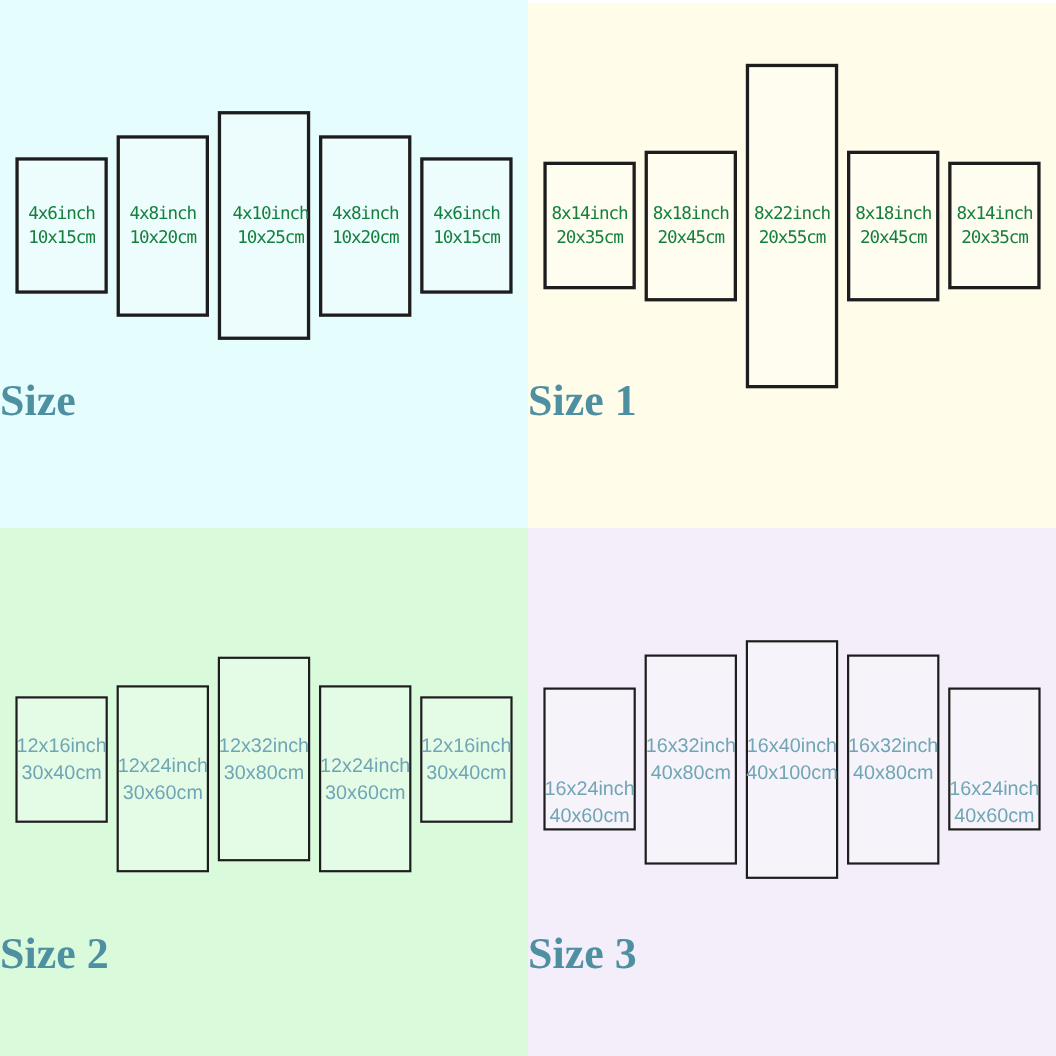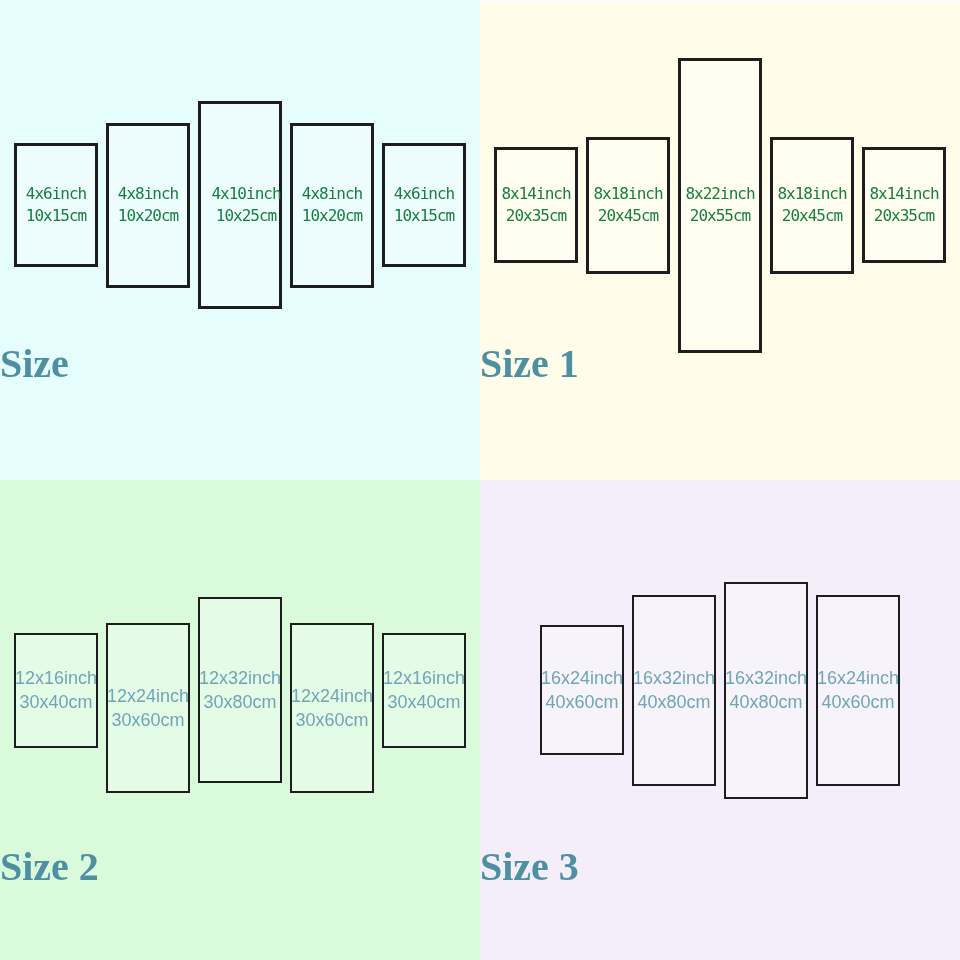--- a/index.html
+++ b/index.html
@@ -35,21 +35,21 @@
   .q1 .panel:nth-child(3)                          { height: 208px; padding-left: 12px; }
 
   .q2 .panel:nth-child(1), .q2 .panel:nth-child(5) { height: 116px; }
   .q2 .panel:nth-child(2), .q2 .panel:nth-child(4) { height: 137px; }
   .q2 .panel:nth-child(3)                          { height: 295px; }
 
   .q3 .panel:nth-child(1), .q3 .panel:nth-child(5) { height: 115px; }
   .q3 .panel:nth-child(2), .q3 .panel:nth-child(4) { height: 170px; margin-top: 36px; }
   .q3 .panel:nth-child(3)                          { height: 186px; }
 
-  .q4 .panel:nth-child(1), .q4 .panel:nth-child(5) { height: 130px; }
+  .q4 .panel:nth-child(1), .q4 .panel:nth-child(5) { height: 130px; align-items: flex-end; }
   .q4 .panel:nth-child(2), .q4 .panel:nth-child(4) { height: 191px; }
   .q4 .panel:nth-child(3)                          { height: 217px; }
 
   .panel-label { text-align: center; white-space: nowrap; }
   .q1 .panel-label, .q2 .panel-label {
     font-family: "DejaVu Sans Mono", monospace;
     font-size: 16px; line-height: 22px; letter-spacing: -1px;
     color: #15803d;
   }
   .q3 .panel-label, .q4 .panel-label {
@@ -193,20 +193,26 @@
       </div>
     </div>
     <div class="panel">
       <div class="panel-label">
         <div>16x32inch</div>
         <div>40x80cm</div>
       </div>
     </div>
     <div class="panel">
       <div class="panel-label">
+        <div>16x40inch</div>
+        <div>40x100cm</div>
+      </div>
+    </div>
+    <div class="panel">
+      <div class="panel-label">
         <div>16x32inch</div>
         <div>40x80cm</div>
       </div>
     </div>
     <div class="panel">
       <div class="panel-label">
         <div>16x24inch</div>
         <div>40x60cm</div>
       </div>
     </div>

